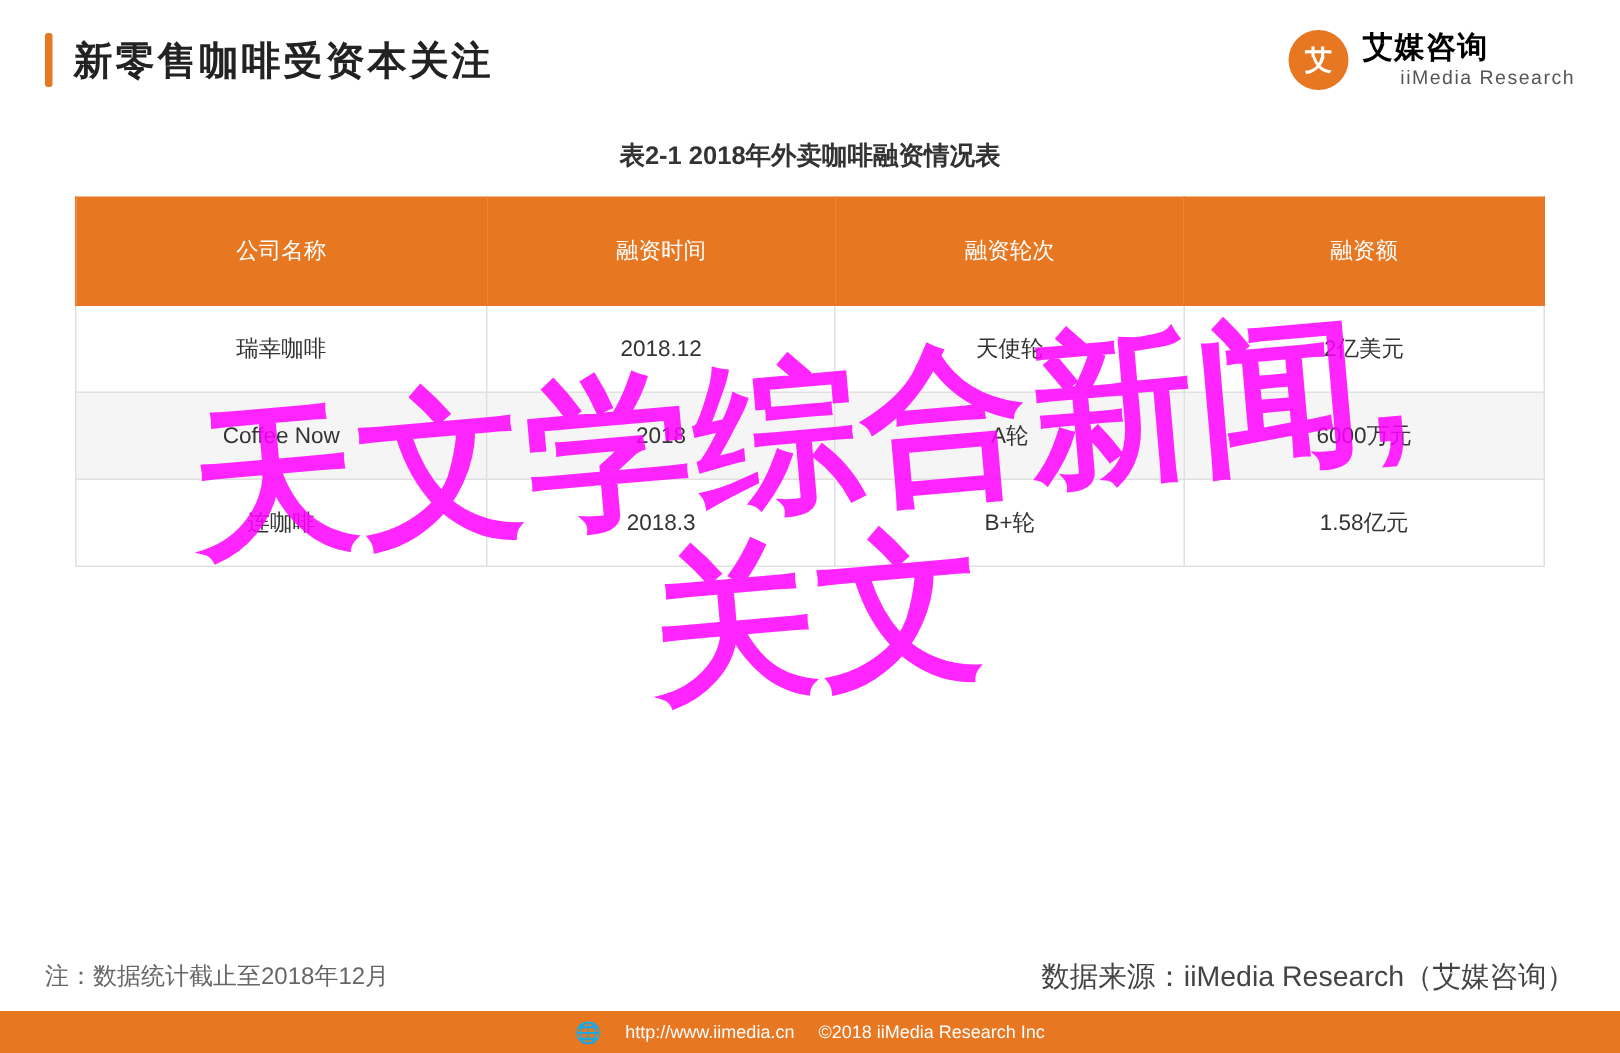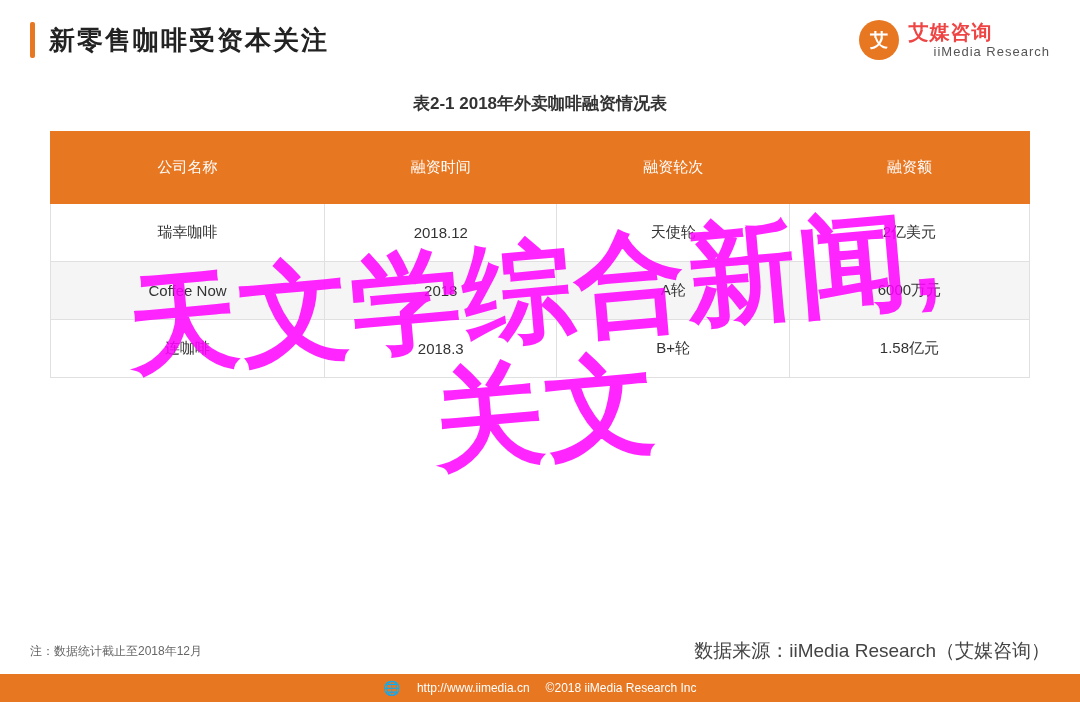--- a/index.html
+++ b/index.html
@@ -44,21 +44,21 @@
       height: 44px;
     }
     .logo-text {
       display: flex;
       flex-direction: column;
       line-height: 1.2;
     }
     .logo-text-top {
       font-size: 20px;
       font-weight: bold;
-      color: #ef4444;
+      color: #000000;
       letter-spacing: 1px;
     }
     .logo-text-bottom {
       font-size: 13px;
       color: #555;
       letter-spacing: 1px;
       padding-left: 25px;
     }
 
     
@@ -126,21 +126,21 @@
       text-align: center;
       line-height: 1.1;
       transform: rotate(-5deg);
       white-space: nowrap;
       letter-spacing: 2px;
     }
     .watermark-text span {
       display: block;
     }
     .footer-note {
-      font-size: 12px;
+      font-size: 16px;
       color: #666;
     }
     .footer-source {
       font-size: 19px;
       color: #444;
     }
     .footer-globe-icon {
       color: #fff;
       font-size: 14px;
     }

